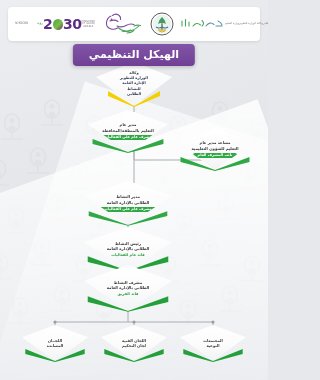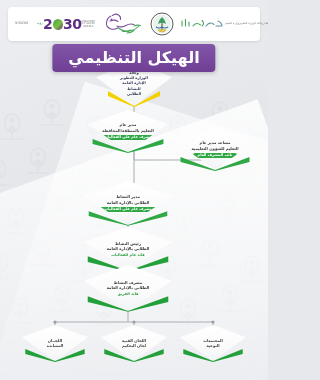--- a/index.html
+++ b/index.html
@@ -87,21 +87,21 @@
   .ministry-mark { height: 11px; margin-bottom: 1px; }
   .ministry-line { font-size: 2.7px; color: #7a7b7f; white-space: nowrap; }
 
   
   #title-ribbon {
     position: absolute; left: 50%; top: 44px;
     transform: translateX(-50%);
     background: #7a4a9e;
     background: linear-gradient(180deg,#8255a8 0%, #6f3f94 100%);
     color: #fff;
-    font-size: 16px; font-weight: bold;
+    font-size: 11px; font-weight: bold;
     padding: 4px 16px 5px;
     border-radius: 4px;
     box-shadow: 0 1px 4px rgba(0,0,0,.22);
     direction: rtl;
     white-space: nowrap;
     z-index: 6;
   }
 
   
   #links { position: absolute; inset: 0; z-index: 2; pointer-events: none; }

